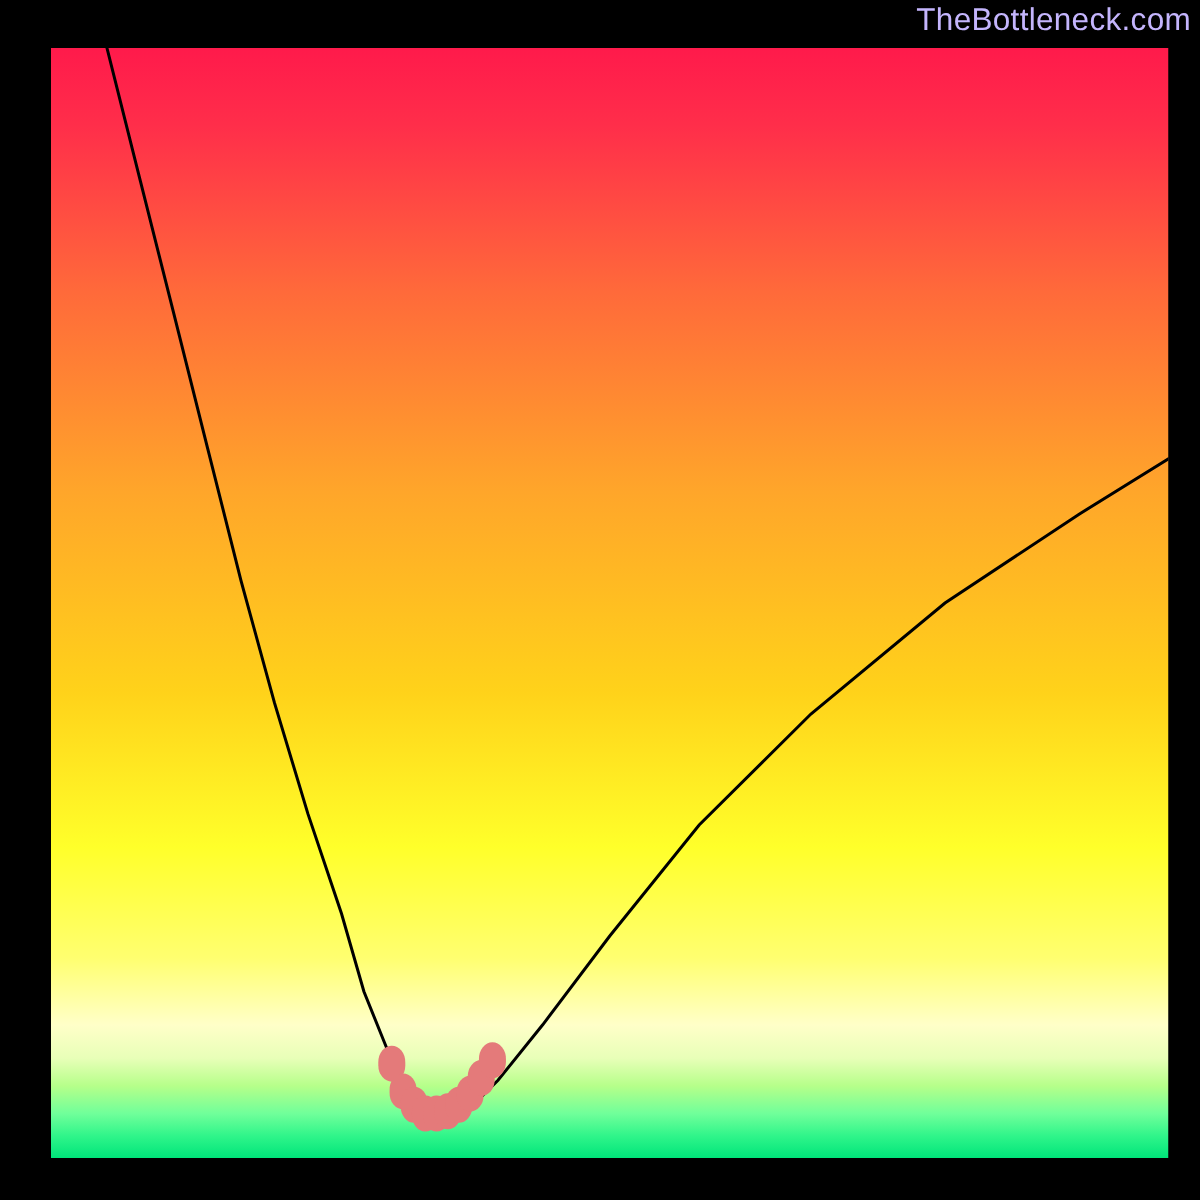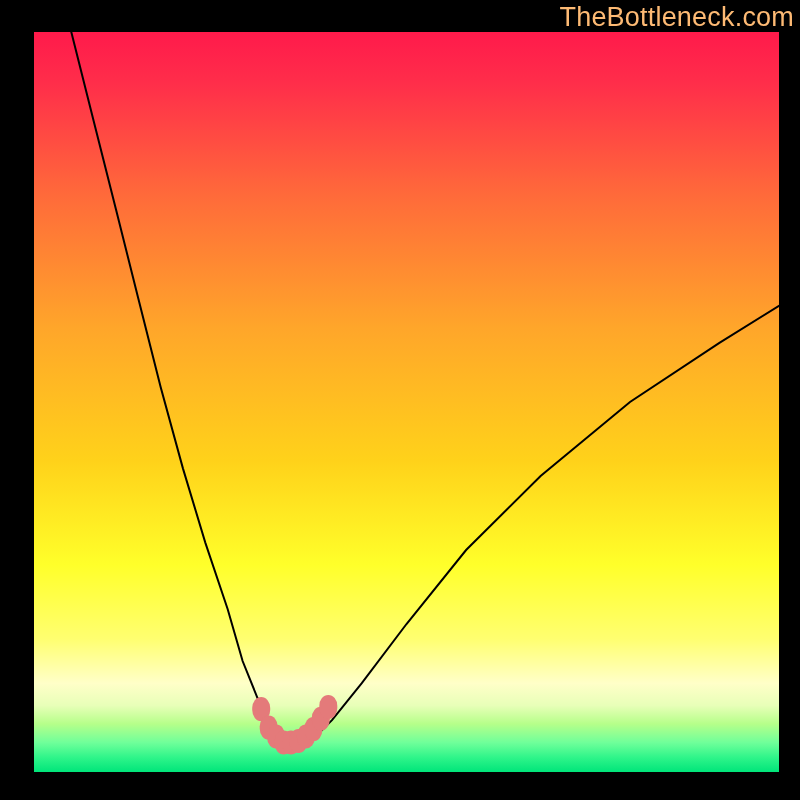--- a/index.html
+++ b/index.html
@@ -14,22 +14,22 @@
   .canvas-wrap {
     position: relative;
     width: 800px;
     height: 800px;
     background: #000;
   }
   .watermark {
     position: absolute;
     top: 2px;
     right: 6px;
-    color: #fdba74;
-    font-size: 27px;
+    color: #c4b5fd;
+    font-size: 21px;
     font-weight: 500;
     letter-spacing: 0.2px;
     z-index: 10;
   }
   .plot {
     position: absolute;
     left: 34px;
     top: 32px;
     width: 745px;
     height: 740px;

